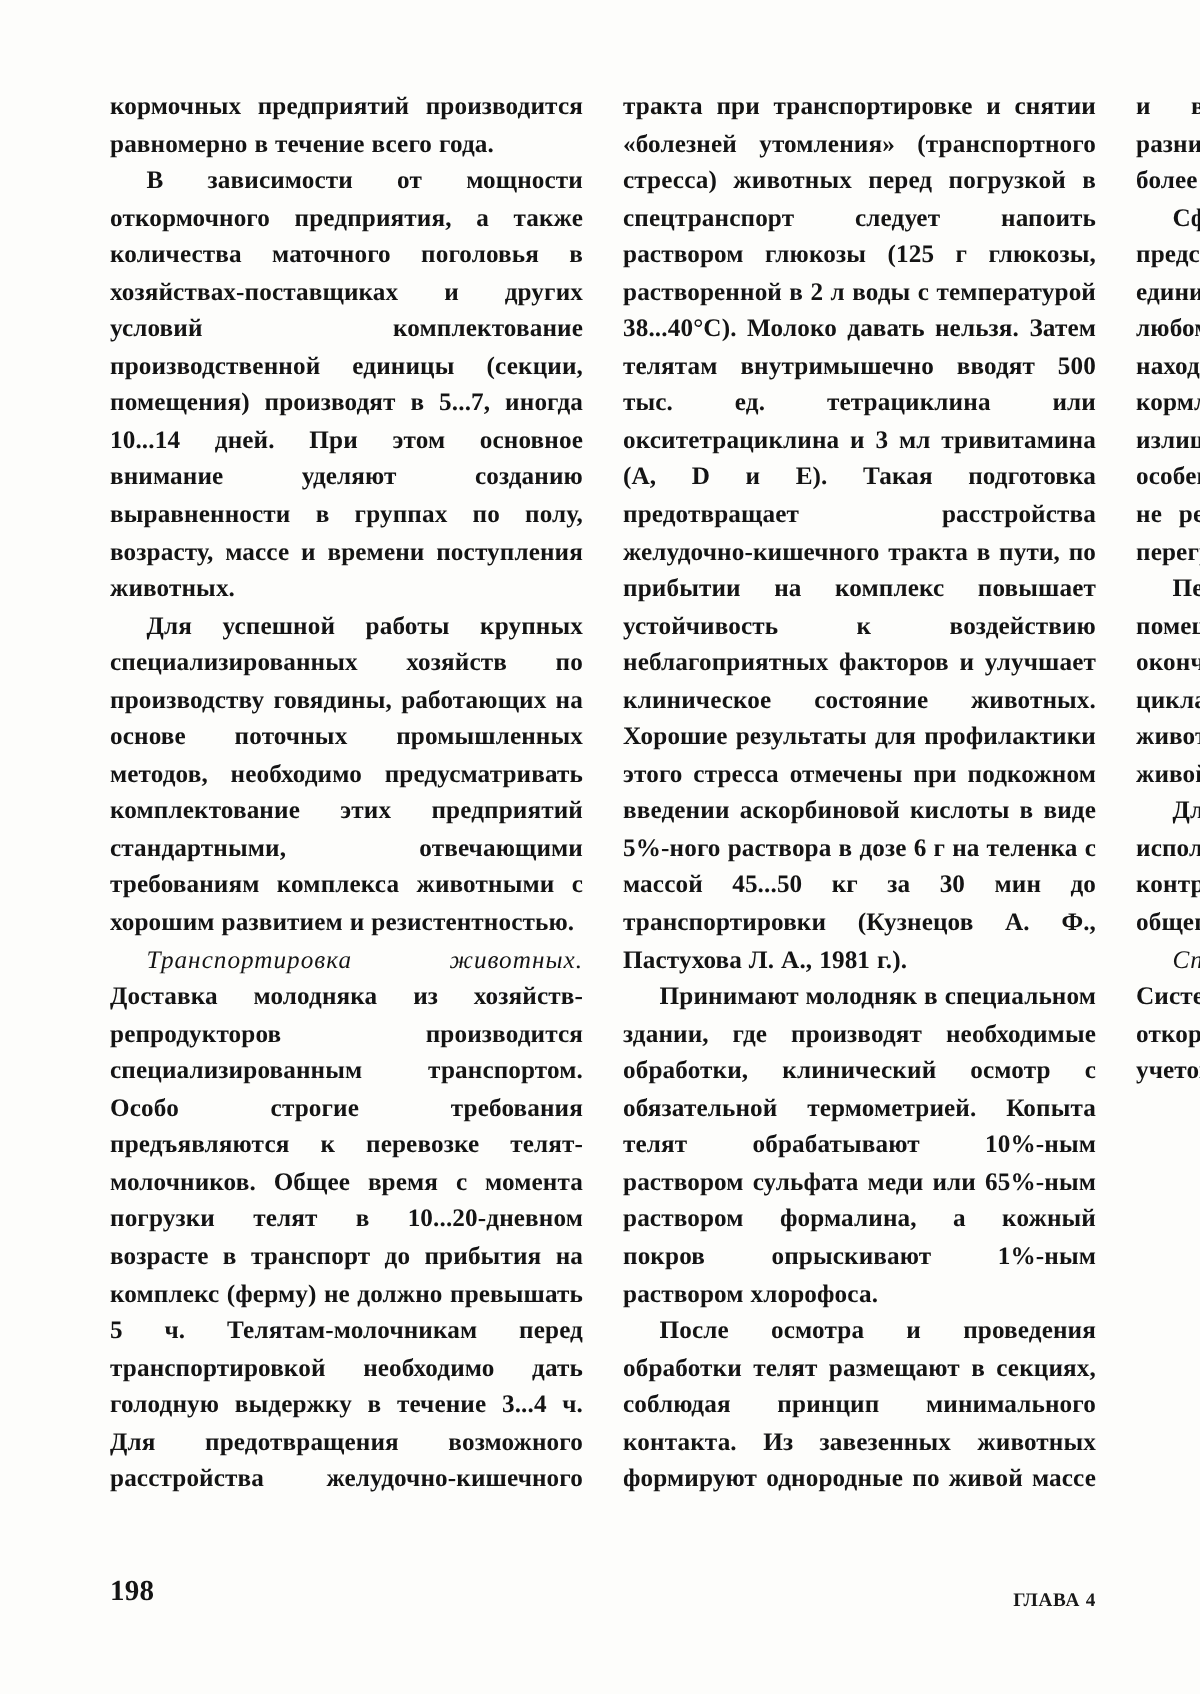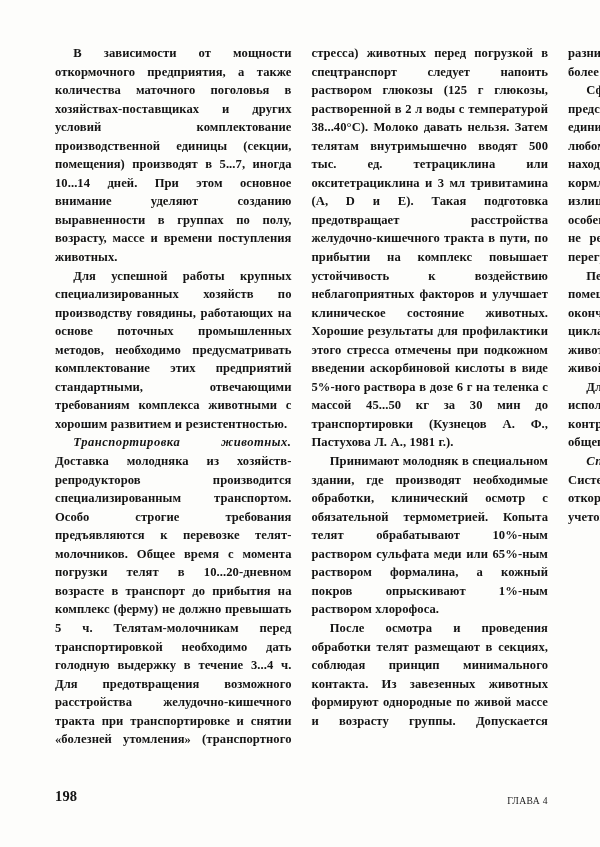--- a/index.html
+++ b/index.html
@@ -40,48 +40,49 @@
     text-indent: 1.45em;
     font-weight: 600;
     letter-spacing: 0.005em;
     word-spacing: 0.02em;
   }
   .text-body p.no-indent {
     text-indent: 0;
   }
   .text-body p .run-head {
     font-style: italic;
-    font-weight: 700;
+    font-weight: 400;
     letter-spacing: 0.04em;
   }
   .footer-page-number {
     position: absolute;
     left: 55px;
     top: 788px;
     font-size: 14.5px;
     font-weight: 700;
     color: #141414;
     letter-spacing: 0.01em;
   }
   .footer-chapter {
     position: absolute;
     right: 52px;
     top: 795px;
     font-size: 9.6px;
-    font-weight: 400;
+    font-weight: 700;
     color: #191919;
     letter-spacing: 0.04em;
   }
 </style>
 </head>
 <body>
 
 <div class="page">
 
   <div class="text-body" id="text-body">
+      <p class="no-indent"><span>кормочных предприятий производится равномерно в течение всего года.</span></p>
       <p><span>В зависимости от мощности откормочного предприятия, а также количества маточного поголовья в хозяйствах-поставщиках и других условий комплектование производственной единицы (секции, помещения) производят в 5...7, иногда 10...14 дней. При этом основное внимание уделяют созданию выравненности в группах по полу, возрасту, массе и времени поступления животных.</span></p>
       <p><span>Для успешной работы крупных специализированных хозяйств по производству говядины, работающих на основе поточных промышленных методов, необходимо предусматривать комплектование этих предприятий стандартными, отвечающими требованиям комплекса животными с хорошим развитием и резистентностью.</span></p>
       <p><span class="run-head">Транспортировка животных.</span><span> Доставка молодняка из хозяйств-репродукторов производится специализированным транспортом. Особо строгие требования предъявляются к перевозке телят-молочников. Общее время с момента погрузки телят в 10...20-дневном возрасте в транспорт до прибытия на комплекс (ферму) не должно превышать 5 ч. Телятам-молочникам перед транспортировкой необходимо дать голодную выдержку в течение 3...4 ч. Для предотвращения возможного расстройства желудочно-кишечного тракта при транспортировке и снятии «болезней утомления» (транспортного стресса) животных перед погрузкой в спецтранспорт следует напоить раствором глюкозы (125 г глюкозы, растворенной в 2 л воды с температурой 38...40°С). Молоко давать нельзя. Затем телятам внутримышечно вводят 500 тыс. ед. тетрациклина или окситетрациклина и 3 мл тривитамина (A, D и E). Такая подготовка предотвращает расстройства желудочно-кишечного тракта в пути, по прибытии на комплекс повышает устойчивость к воздействию неблагоприятных факторов и улучшает клиническое состояние животных. Хорошие результаты для профилактики этого стресса отмечены при подкожном введении аскорбиновой кислоты в виде 5%-ного раствора в дозе 6 г на теленка с массой 45...50 кг за 30 мин до транспортировки (Кузнецов А. Ф., Пастухова Л. А., 1981 г.).</span></p>
       <p><span>Принимают молодняк в специальном здании, где производят необходимые обработки, клинический осмотр с обязательной термометрией. Копыта телят обрабатывают 10%-ным раствором сульфата меди или 65%-ным раствором формалина, а кожный покров опрыскивают 1%-ным раствором хлорофоса.</span></p>
       <p><span>После осмотра и проведения обработки телят размещают в секциях, соблюдая принцип минимального контакта. Из завезенных животных формируют однородные по живой массе и возрасту группы. Допускается разница в живой массе молодняка не более 10...15%.</span></p>
       <p><span>Сформированные группы представляют собой производственные единицы, в которых животные на любом этапе выращивания и откорма находятся в одинаковых условиях кормления и содержания. Во избежание излишнего беспокойства животных, особенно в возрасте старше 6 месяцев, не рекомендуется производить частые перегруппировки их внутри группы.</span></p>
       <p><span>Перемещение животных из секции помещения производят только после окончания периода их технологического цикла, причем переводят всех животных группы независимо от их живой массы.</span></p>
       <p><span>Для контроля за ростом животных и использованием корма следует иметь контрольные станки (примерно 10% от общего состава поголовья).</span></p>
       <p><span class="run-head">Способы содержания животных.</span><span> Системы и способы содержания откормочного поголовья выбирают с учетом</span></p>
     </div>

